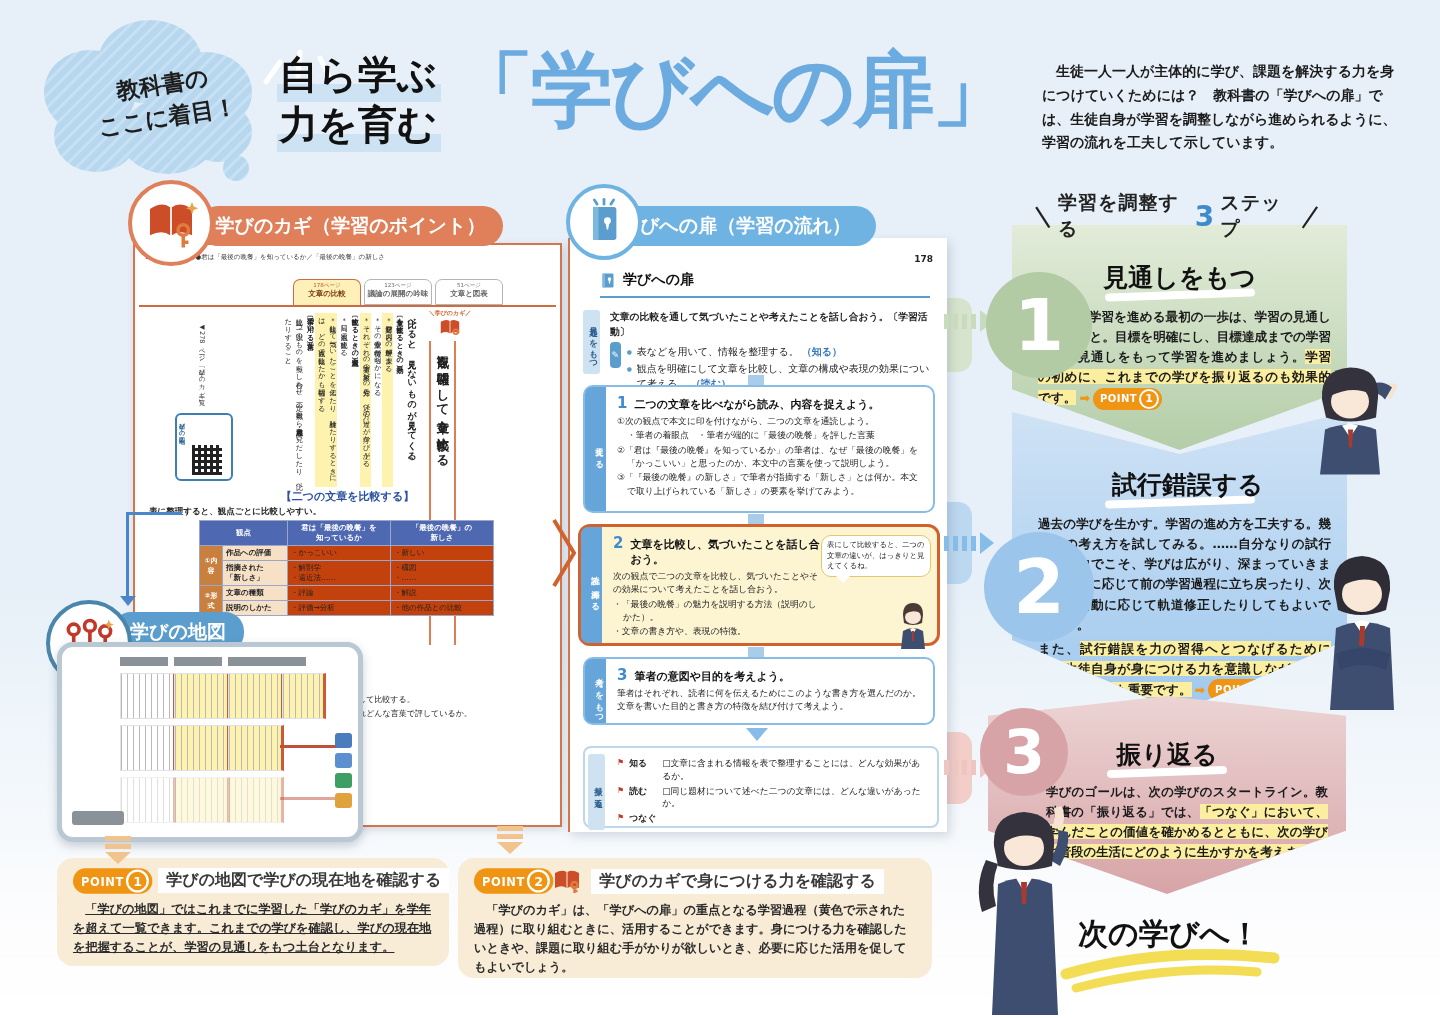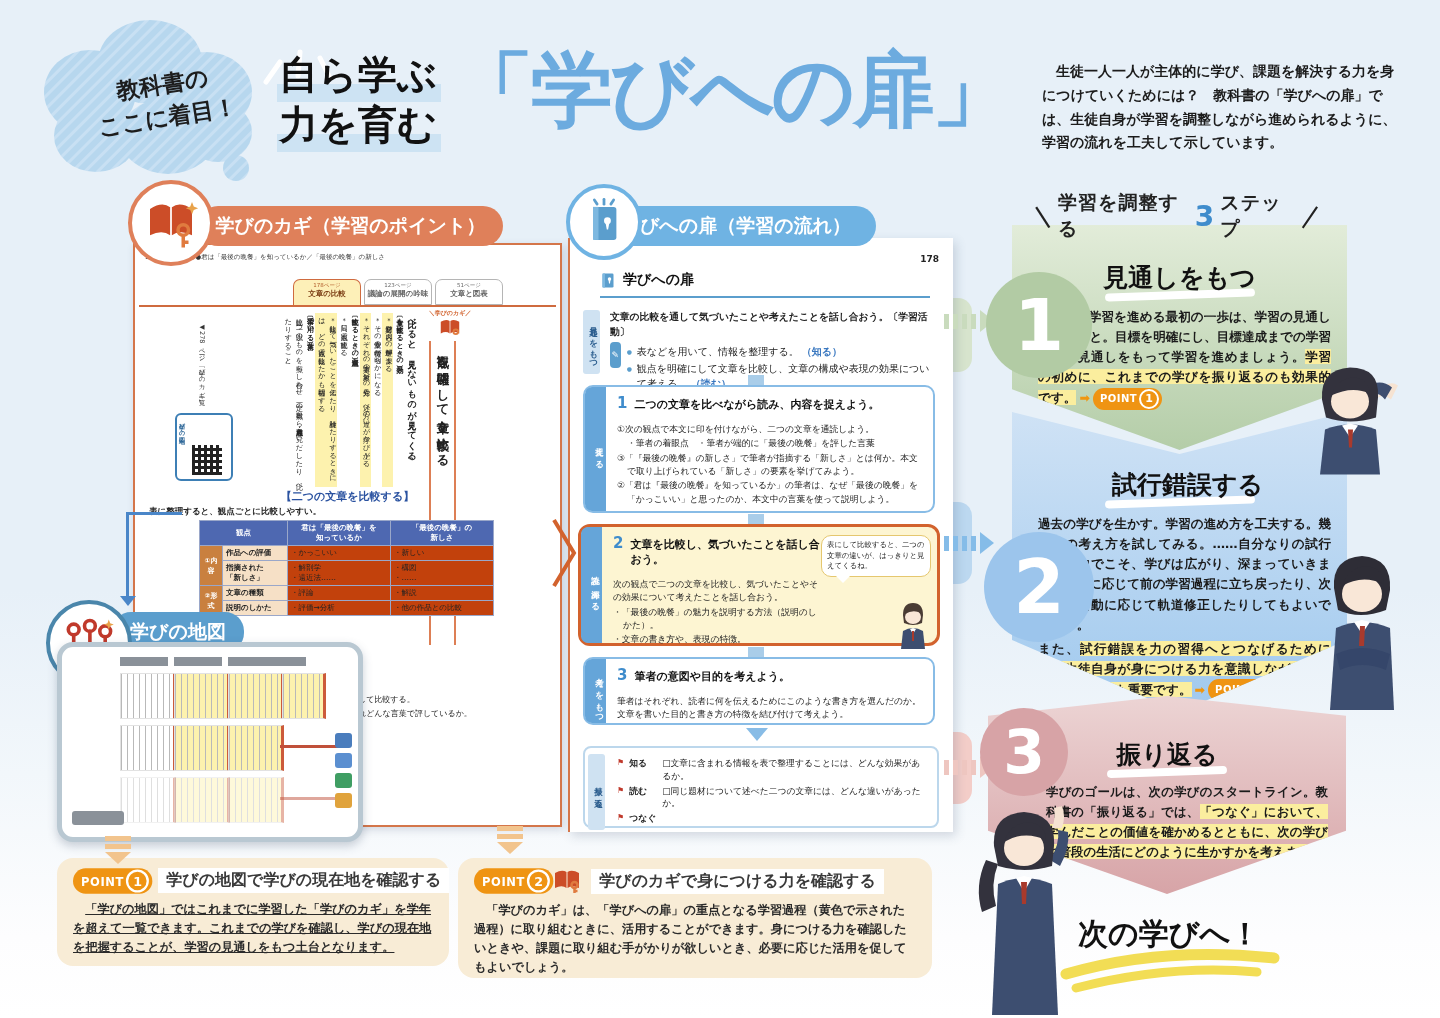--- a/index.html
+++ b/index.html
@@ -78,36 +78,36 @@
   .dasharrow b{display:block;width:0;height:0;border-left:13px solid transparent;border-right:13px solid transparent;border-top:12px solid #f2c48d;}
   .sarrow{display:flex;align-items:center;z-index:2;}
   .sarrow .bars{width:36px;height:15px;}
   .sarrow .head{width:0;height:0;border-top:11px solid transparent;border-bottom:11px solid transparent;}
   .sa-g .bars{background:repeating-linear-gradient(90deg,#c9dbbd 0 5px,transparent 5px 9px);} .sa-g .head{border-left:14px solid #c9dbbd;}
   .sa-b .bars{background:repeating-linear-gradient(90deg,#85bce8 0 5px,transparent 5px 9px);} .sa-b .head{border-left:14px solid #85bce8;}
   .sa-p .bars{background:repeating-linear-gradient(90deg,#eec6c0 0 5px,transparent 5px 9px);} .sa-p .head{border-left:14px solid #eec6c0;}
 
   
   .bump{border-radius:0 14px 14px 0;z-index:1;}
-  .mpage{left:568px;top:238px;width:377px;height:594px;background:#fff;border-left:2px solid #d4764a;box-shadow:3px 4px 10px rgba(60,80,110,.2);z-index:2;padding-left:6px;}
+  .mpage{left:568px;top:238px;width:377px;height:594px;background:#fff;border-left:2px solid #d4764a;box-shadow:3px 4px 10px rgba(60,80,110,.2);z-index:2;}
   .mp-no{right:14px;top:16px;font-size:9px;font-weight:bold;color:#222;}
   .mp-head{left:30px;top:32px;display:flex;align-items:center;gap:7px;font-size:14px;font-weight:bold;color:#111;}
   .mp-rule{left:30px;top:58px;width:330px;height:2px;background:#5b9ecd;}
   .sec-lab{width:17px;background:#cfe2f2;border-radius:3px;color:#2c5e8f;font-size:8.5px;font-weight:bold;text-align:center;padding:6px 0;letter-spacing:1px;}
   .mi-lead{font-size:9.8px;font-weight:bold;color:#222;line-height:1.5;}
   .mi-b{font-size:10px;color:#222;line-height:1.5;margin:2px 0;padding-left:10px;position:relative;}
   .mi-b::before{content:"●";color:#5b9ecd;font-size:6px;position:absolute;left:0;top:3px;}
   .mi-tag{color:#3a78c0;font-weight:bold;}
   .blk{position:absolute;background:#fff;border:2px solid #88bce6;border-radius:10px;box-sizing:border-box;}
   .blk .bar{position:absolute;left:0;top:0;bottom:0;width:21px;background:#65a5d9;border-radius:7px 0 0 7px;color:#fff;font-size:8.5px;font-weight:bold;text-align:center;padding-top:8px;box-sizing:border-box;letter-spacing:2px;}
   .blk .bd{margin-left:30px;padding:7px 10px 4px 2px;}
   .bh{display:flex;gap:7px;align-items:baseline;}
   .bnum{color:#3f8ccc;font-weight:bold;font-size:15px;}
   .btitle{font-size:11px;font-weight:bold;color:#111;}
-  .blines{font-size:8.8px;color:#222;line-height:1.52;margin-top:11px;}
+  .blines{font-size:8.8px;color:#222;line-height:1.52;margin-top:3px;}
   .blines p{margin:0 0 1px 0;}
   .blines p.ind{padding-left:10px;}
   .blines p.hang{padding-left:10px;text-indent:-10px;}
   .blk2{background:#fdf5d2;border:3px solid #d2622d;border-radius:12px;}
   .conn{width:16px;height:10px;background:#a9cde9;z-index:3;}
   .mdown{width:0;height:0;border-left:11px solid transparent;border-right:11px solid transparent;border-top:13px solid #88bce6;z-index:3;}
   .bubble{position:absolute;right:6px;top:8px;width:98px;background:#fff;border:1.5px solid #e5c76f;border-radius:10px;padding:4px 5px;font-size:7.4px;line-height:1.45;color:#222;}
   .bubble::after{content:"";position:absolute;left:14px;bottom:-7px;border:7px solid transparent;border-top-color:#fff;border-bottom:0;}
   .rev{border:2px solid #bcd7ec;border-radius:8px;background:#fff;}
   .rev-row{display:flex;gap:5px;font-size:8.8px;line-height:1.45;color:#222;margin:2px 0;}
@@ -401,22 +401,22 @@
     <div class="blk" style="left:13px;top:147px;width:352px;height:128px;">
       <div class="bar v">捉える</div>
       <div class="bd">
         <div class="bh">
           <span class="bnum">1</span>
           <span class="btitle">二つの文章を比べながら読み、内容を捉えよう。</span>
         </div>
         <div class="blines">
           <p>①次の観点で本文に印を付けながら、二つの文章を通読しよう。</p>
           <p class="ind">・筆者の着眼点　・筆者が端的に「最後の晩餐」を評した言葉</p>
+          <p class="hang">②「君は『最後の晩餐』を知っているか」の筆者は、なぜ「最後の晩餐」を「かっこいい」と思ったのか、本文中の言葉を使って説明しよう。</p>
           <p class="hang">③「『最後の晩餐』の新しさ」で筆者が指摘する「新しさ」とは何か。本文で取り上げられている「新しさ」の要素を挙げてみよう。</p>
-          <p class="hang">②「君は『最後の晩餐』を知っているか」の筆者は、なぜ「最後の晩餐」を「かっこいい」と思ったのか、本文中の言葉を使って説明しよう。</p>
         </div>
       </div>
     </div>
 
     <div class="abs conn" style="left:178px;top:276px;"></div>
 
     <div class="blk blk2" style="left:8px;top:286px;width:362px;height:122px;">
       <div class="bar v">読み深める</div>
       <div class="bd" style="margin-right:104px;">
         <div class="bh">

